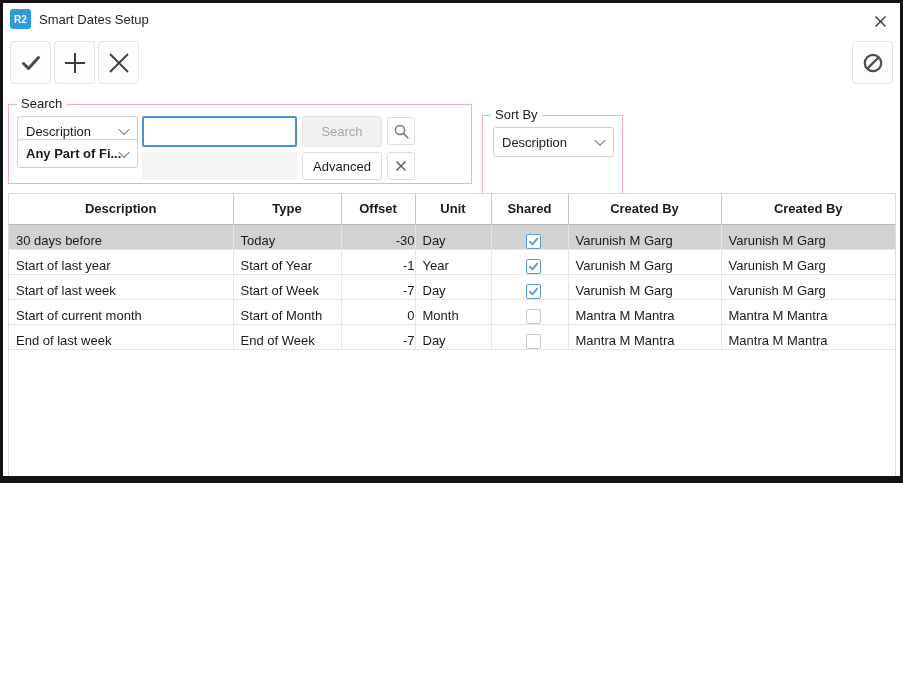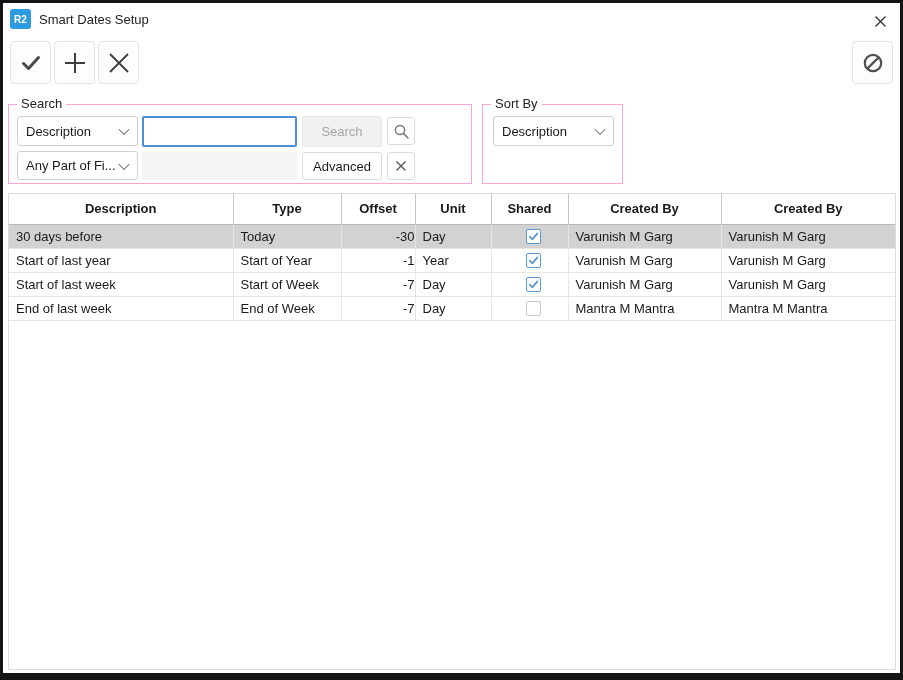--- a/index.html
+++ b/index.html
@@ -1,20 +1,20 @@
 <!DOCTYPE html>
 <html><head>
 <meta charset="utf-8">
 <style>
   * { box-sizing: border-box; }
   html,body { margin:0; padding:0; background:#fff; }
   body { font-family:"Liberation Sans", sans-serif; color:#1a1a1a; }
 
   .window {
-    position:relative; width:903px; height:680px;
+    position:relative; width:903px; height:483px;
     border:3px solid #141414; border-bottom-width:7px;
     background:#fff; overflow:hidden;
   }
 
   
   .titlebar { position:absolute; top:0; left:0; right:0; height:34px; background:#fff; }
   .app-icon {
     position:absolute; left:7px; top:6px; width:21px; height:20px;
     background:#2e9ae0; color:#fff; border-radius:3px;
     font-size:10px; font-weight:bold; display:flex; align-items:center; justify-content:center;
@@ -35,21 +35,21 @@
   .tb-btn.b0 { left:0; } .tb-btn.b1 { left:44px; } .tb-btn.b2 { left:88px; }
   .tb-btn.bright { right:0; left:auto; }
 
   
   .groupbox { position:absolute; border:1px solid #f9a8d4; background:#fff; }
   .groupbox .legend {
     position:absolute; top:-9px; left:8px; background:#fff; padding:0 4px;
     font-size:13px; color:#222;
   }
   .search-group { left:5px; top:101px; width:464px; height:80px; }
-  .sort-group  { left:479px; top:101px; width:141px; height:80px;text-decoration:underline; }
+  .sort-group  { left:479px; top:112px; width:141px; height:80px;text-decoration:underline; }
 
   .ctl-select {
     position:absolute; height:30px; background:#fff; border:1px solid #cfcfcf; border-radius:3px;
     font-size:13px; display:flex; align-items:center; padding:0 22px 0 8px; cursor:pointer;
     white-space:nowrap; overflow:hidden;
   }
   .chev {
     position:absolute; right:9px; top:50%; width:8px; height:8px;
     border-right:1.5px solid #7a7a7a; border-bottom:1.5px solid #7a7a7a;
     transform:translateY(-70%) rotate(45deg);
@@ -65,38 +65,38 @@
     font-family:"Liberation Sans", sans-serif;
   }
   .btn-search { left:293px; top:11px; width:80px; height:31px; background:#f1f1f1; border:1px solid #e6e6e6; color:#a6a6a6; cursor:default; }
   .btn-advanced { left:293px; top:47px; width:80px; height:28px; background:#fff; border:1px solid #dcdcdc; color:#1a1a1a; }
   .btn-square { width:28px; height:28px; background:#fff; border:1px solid #dcdcdc; }
   .btn-mag { left:378px; top:12px; }
   .btn-clear { left:378px; top:47px; }
   .disabled-strip { position:absolute; left:133px; top:47px; width:155px; height:28px; background:#f4f4f4; }
 
   .sel-field  { left:8px;  top:11px; width:121px; }
-  .sel-match  { left:8px;  top:46px; width:121px; height:29px; }
+  .sel-match  { left:8px;  top:34px; width:121px; height:29px;font-weight:bold; }
   .sel-sort1  { left:10px; top:11px; width:121px; }
   .sel-sort2  { left:10px; top:46px; width:121px; height:29px; }
 
   
   .grid {
     position:absolute; left:5px; top:190px; width:888px; height:477px;
     border:1px solid #dcdcdc; background:#fff; overflow:hidden;
   }
   table.sd { border-collapse:collapse; table-layout:fixed; width:886px; font-size:13px; }
   table.sd th {
     height:30px; font-weight:bold; text-align:center; background:#fff;
     border-right:1px solid #c6c6c6; border-bottom:1px solid #b8b8b8;
     padding:0; overflow:hidden; white-space:nowrap; cursor:pointer;
   }
   table.sd td {
     height:24px; border-right:1px solid #e6e6e6; border-bottom:1px solid #e6e6e6;
-    padding:0 0 0 7px; overflow:hidden; white-space:nowrap;
+    padding:8px 0 0 7px; overflow:hidden; white-space:nowrap;
   }
   table.sd th:last-child, table.sd td:last-child { border-right:none; }
   .col-0{width:224px}.col-1{width:108px}.col-2{width:74px}.col-3{width:76px}.col-4{width:77px}.col-5{width:153px}.col-6{width:174px}
   td.col-2 { text-align:right; padding:0 8px 0 0;margin-top:48px; }
   td.col-4 { text-align:center; padding:0; }
   tr.selected td { background:#d2d2d2; }
   tr.datarow { cursor:default; }
 
   .cb {
     display:inline-block; width:15px; height:15px; border-radius:2px;
@@ -232,20 +232,29 @@
             <td class="col-1">Start of Week</td>
             <td class="col-2">-7</td>
             <td class="col-3">Day</td>
             <td class="col-4"><span class="cb checked"><svg viewBox="0 0 14 14">
                   <path d="M3 7.2 L5.8 10 L11 3.8" fill="none" stroke="#5b9bd5" stroke-width="2" stroke-linecap="round" stroke-linejoin="round"></path>
                 </svg></span></td>
             <td class="col-5">Varunish M Garg</td>
             <td class="col-6">Varunish M Garg</td>
           </tr>
           <tr class="datarow">
+            <td class="col-0">Start of current month</td>
+            <td class="col-1">Start of Month</td>
+            <td class="col-2">0</td>
+            <td class="col-3">Month</td>
+            <td class="col-4"><span class="cb"></span></td>
+            <td class="col-5">Mantra M Mantra</td>
+            <td class="col-6">Mantra M Mantra</td>
+          </tr>
+          <tr class="datarow">
             <td class="col-0">End of last week</td>
             <td class="col-1">End of Week</td>
             <td class="col-2">-7</td>
             <td class="col-3">Day</td>
             <td class="col-4"><span class="cb"></span></td>
             <td class="col-5">Mantra M Mantra</td>
             <td class="col-6">Mantra M Mantra</td>
           </tr>
         </tbody>
     </table>

